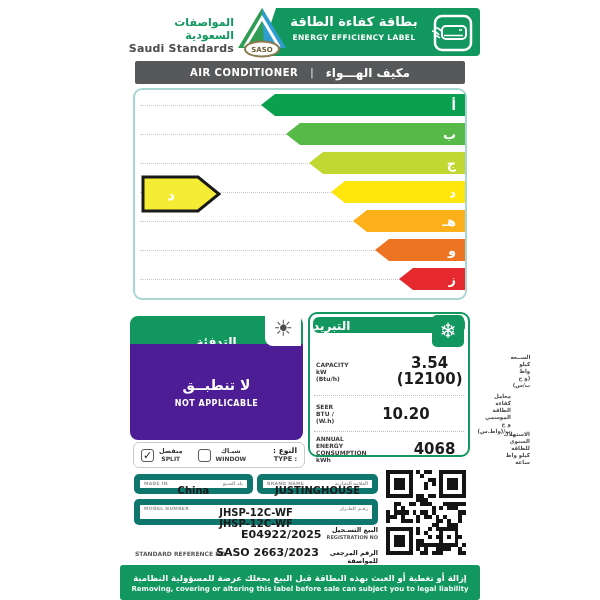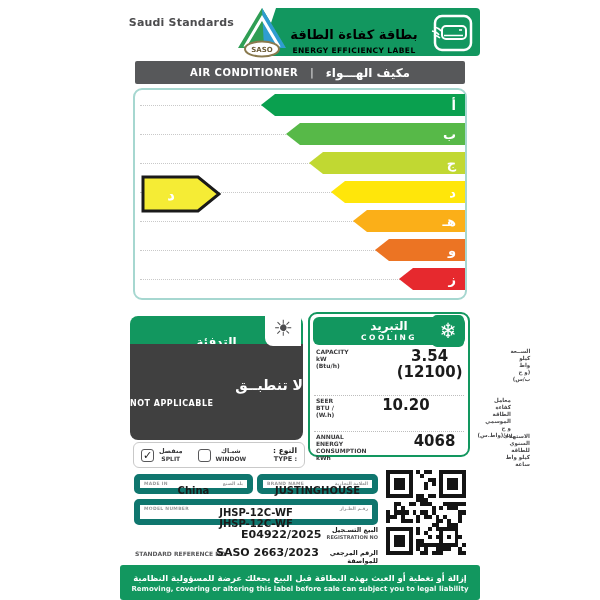--- a/index.html
+++ b/index.html
@@ -8,21 +8,21 @@
   .label{position:absolute;left:120px;top:0;width:360px;height:600px;}
 
   
   .header{position:absolute;left:0;top:4px;width:360px;height:52px;}
   .org{position:absolute;left:2px;top:12px;width:112px;text-align:right;}
   .org-ar{color:#12975f;font-size:11px;font-weight:bold;line-height:13px;}
   .org-en{color:#4d4d4f;font-size:11px;font-weight:bold;letter-spacing:.2px;line-height:14px;}
   .saso-logo{position:absolute;left:114px;top:2px;width:56px;height:52px;z-index:3;}
   .banner{position:absolute;left:140px;top:4px;width:220px;height:48px;background:var(--green);
     clip-path:polygon(16px 0,100% 0,100% 100%,0 100%);border-radius:0 4px 4px 0;}
-  .banner-text{position:absolute;left:28px;top:19px;width:132px;text-align:center;color:#000000;}
+  .banner-text{position:absolute;left:28px;top:6px;width:132px;text-align:center;color:#ffffff;}
   .banner-ar{font-size:13px;font-weight:bold;line-height:16px;}
   .banner-en{font-size:7.5px;font-weight:bold;letter-spacing:.4px;margin-top:3px;}
   .ac-icon{position:absolute;right:6px;top:5px;width:46px;height:40px;}
 
   
   .product-bar{position:absolute;left:15px;top:61px;width:330px;height:23px;background:#57585a;
     border-radius:2px;display:flex;align-items:center;justify-content:center;gap:12px;color:#fff;}
   .product-en{font-size:10px;font-weight:bold;letter-spacing:.5px;}
   .product-div{font-size:10px;opacity:.9;}
   .product-ar{font-size:12px;font-weight:bold;}
@@ -39,36 +39,36 @@
 
   
   .heating{position:absolute;left:10px;top:312px;width:173px;height:128px;}
   .heat-head{position:absolute;left:0;top:4px;width:173px;height:28px;background:var(--green);
     border-radius:8px 8px 0 0;color:#fff;text-align:center;}
   .heat-head .t-ar{font-size:12px;font-weight:bold;margin-top:19px;}
   .heat-head .t-en{font-size:7.5px;font-weight:bold;letter-spacing:3px;margin-top:0px;}
   .heat-sun{position:absolute;right:2px;top:0px;width:36px;height:34px;background:#fff;
     border-radius:0 4px 0 8px;display:flex;align-items:center;justify-content:center;z-index:2;
     color:#4c4c4e;font-size:22px;line-height:22px;}
-  .heat-body{position:absolute;left:0;top:32px;width:173px;height:96px;background:#404040;
-    border-radius:0 0 8px 8px;display:flex;flex-direction:column;justify-content:center;color:#fff;}
+  .heat-body{position:absolute;left:0;top:32px;width:173px;height:96px;background:#4c1d95;
+    border-radius:0 0 8px 8px;display:flex;flex-direction:column;align-items:center;justify-content:center;color:#fff;}
   .heat-na-ar{font-size:14px;font-weight:bold;}
   .heat-na-en{font-size:8px;font-weight:bold;margin-top:6px;letter-spacing:.5px;}
 
   
   .cooling{position:absolute;left:188px;top:312px;width:162px;height:145px;border:2px solid var(--green);
     border-radius:9px;box-sizing:border-box;background:#fff;}
-  .cool-head{position:absolute;left:3px;top:3px;right:3px;height:28px;background:var(--green);
-    border-radius:6px;color:#fff;text-align:center;}
+  .cool-head{position:absolute;left:3px;top:3px;right:3px;height:16px;background:var(--green);
+    border-radius:6px;color:#fff;text-align:left;}
   .cool-head .t-ar{font-size:12px;font-weight:bold;margin-top:2px;}
   .cool-head .t-en{font-size:7.5px;font-weight:bold;letter-spacing:2.5px;}
   .cool-flake{position:absolute;right:1px;top:-2px;width:32px;height:32px;background:var(--green);
     border-radius:5px;display:flex;align-items:center;justify-content:center;font-size:21px;color:#fff;}
   .cool-rows{position:absolute;left:4px;right:4px;top:33px;bottom:2px;}
-  .cool-row{display:flex;align-items:flex-start;padding:1px 2px;box-sizing:border-box;gap:48px;}
+  .cool-row{display:flex;align-items:center;padding:1px 2px;box-sizing:border-box;gap:48px;}
   .cool-row.sep{border-top:1px dotted #bdbdbd;}
   .cr-en{width:34%;font-size:6px;font-weight:bold;color:#3a3a3c;line-height:7px;}
   .cr-val{flex:1;text-align:center;font-size:15px;font-weight:bold;color:#1b1b1b;line-height:16px;}
   .cr-ar{width:31%;font-size:5.5px;font-weight:bold;color:#4a4a4c;text-align:right;line-height:7px;}
   .r1{height:48px;} .r2{height:36px;} .r3{height:34px;}
 
   
   .type-row{position:absolute;left:13px;top:442px;width:172px;height:26px;border:1px solid #c9c9c9;
     border-radius:6px;box-sizing:border-box;display:flex;align-items:center;padding:0 7px;gap:5px;}
   .chk{width:13px;height:13px;border:1.5px solid #58585a;border-radius:3px;box-sizing:border-box;
@@ -112,20 +112,21 @@
   :root{--green:#12975f;}
 </style>
 </head>
 <body>
 
 <div class="canvas">
 <div class="label">
 
   <div class="header">
     <div class="org">
+      <div class="org-ar" dir="rtl">المواصفات السعودية</div>
       <div class="org-en">Saudi Standards</div>
     </div>
     <div class="banner">
       <div class="banner-text">
         <div class="banner-ar" dir="rtl">بطاقة كفاءة الطاقة</div>
         <div class="banner-en">ENERGY EFFICIENCY LABEL</div>
       </div>
       <div class="ac-icon">
         <svg viewBox="0 0 46 40" fill="none" stroke="#fff">
           <rect x="7" y="3" width="36" height="34" rx="7" stroke-width="2.5"></rect>

